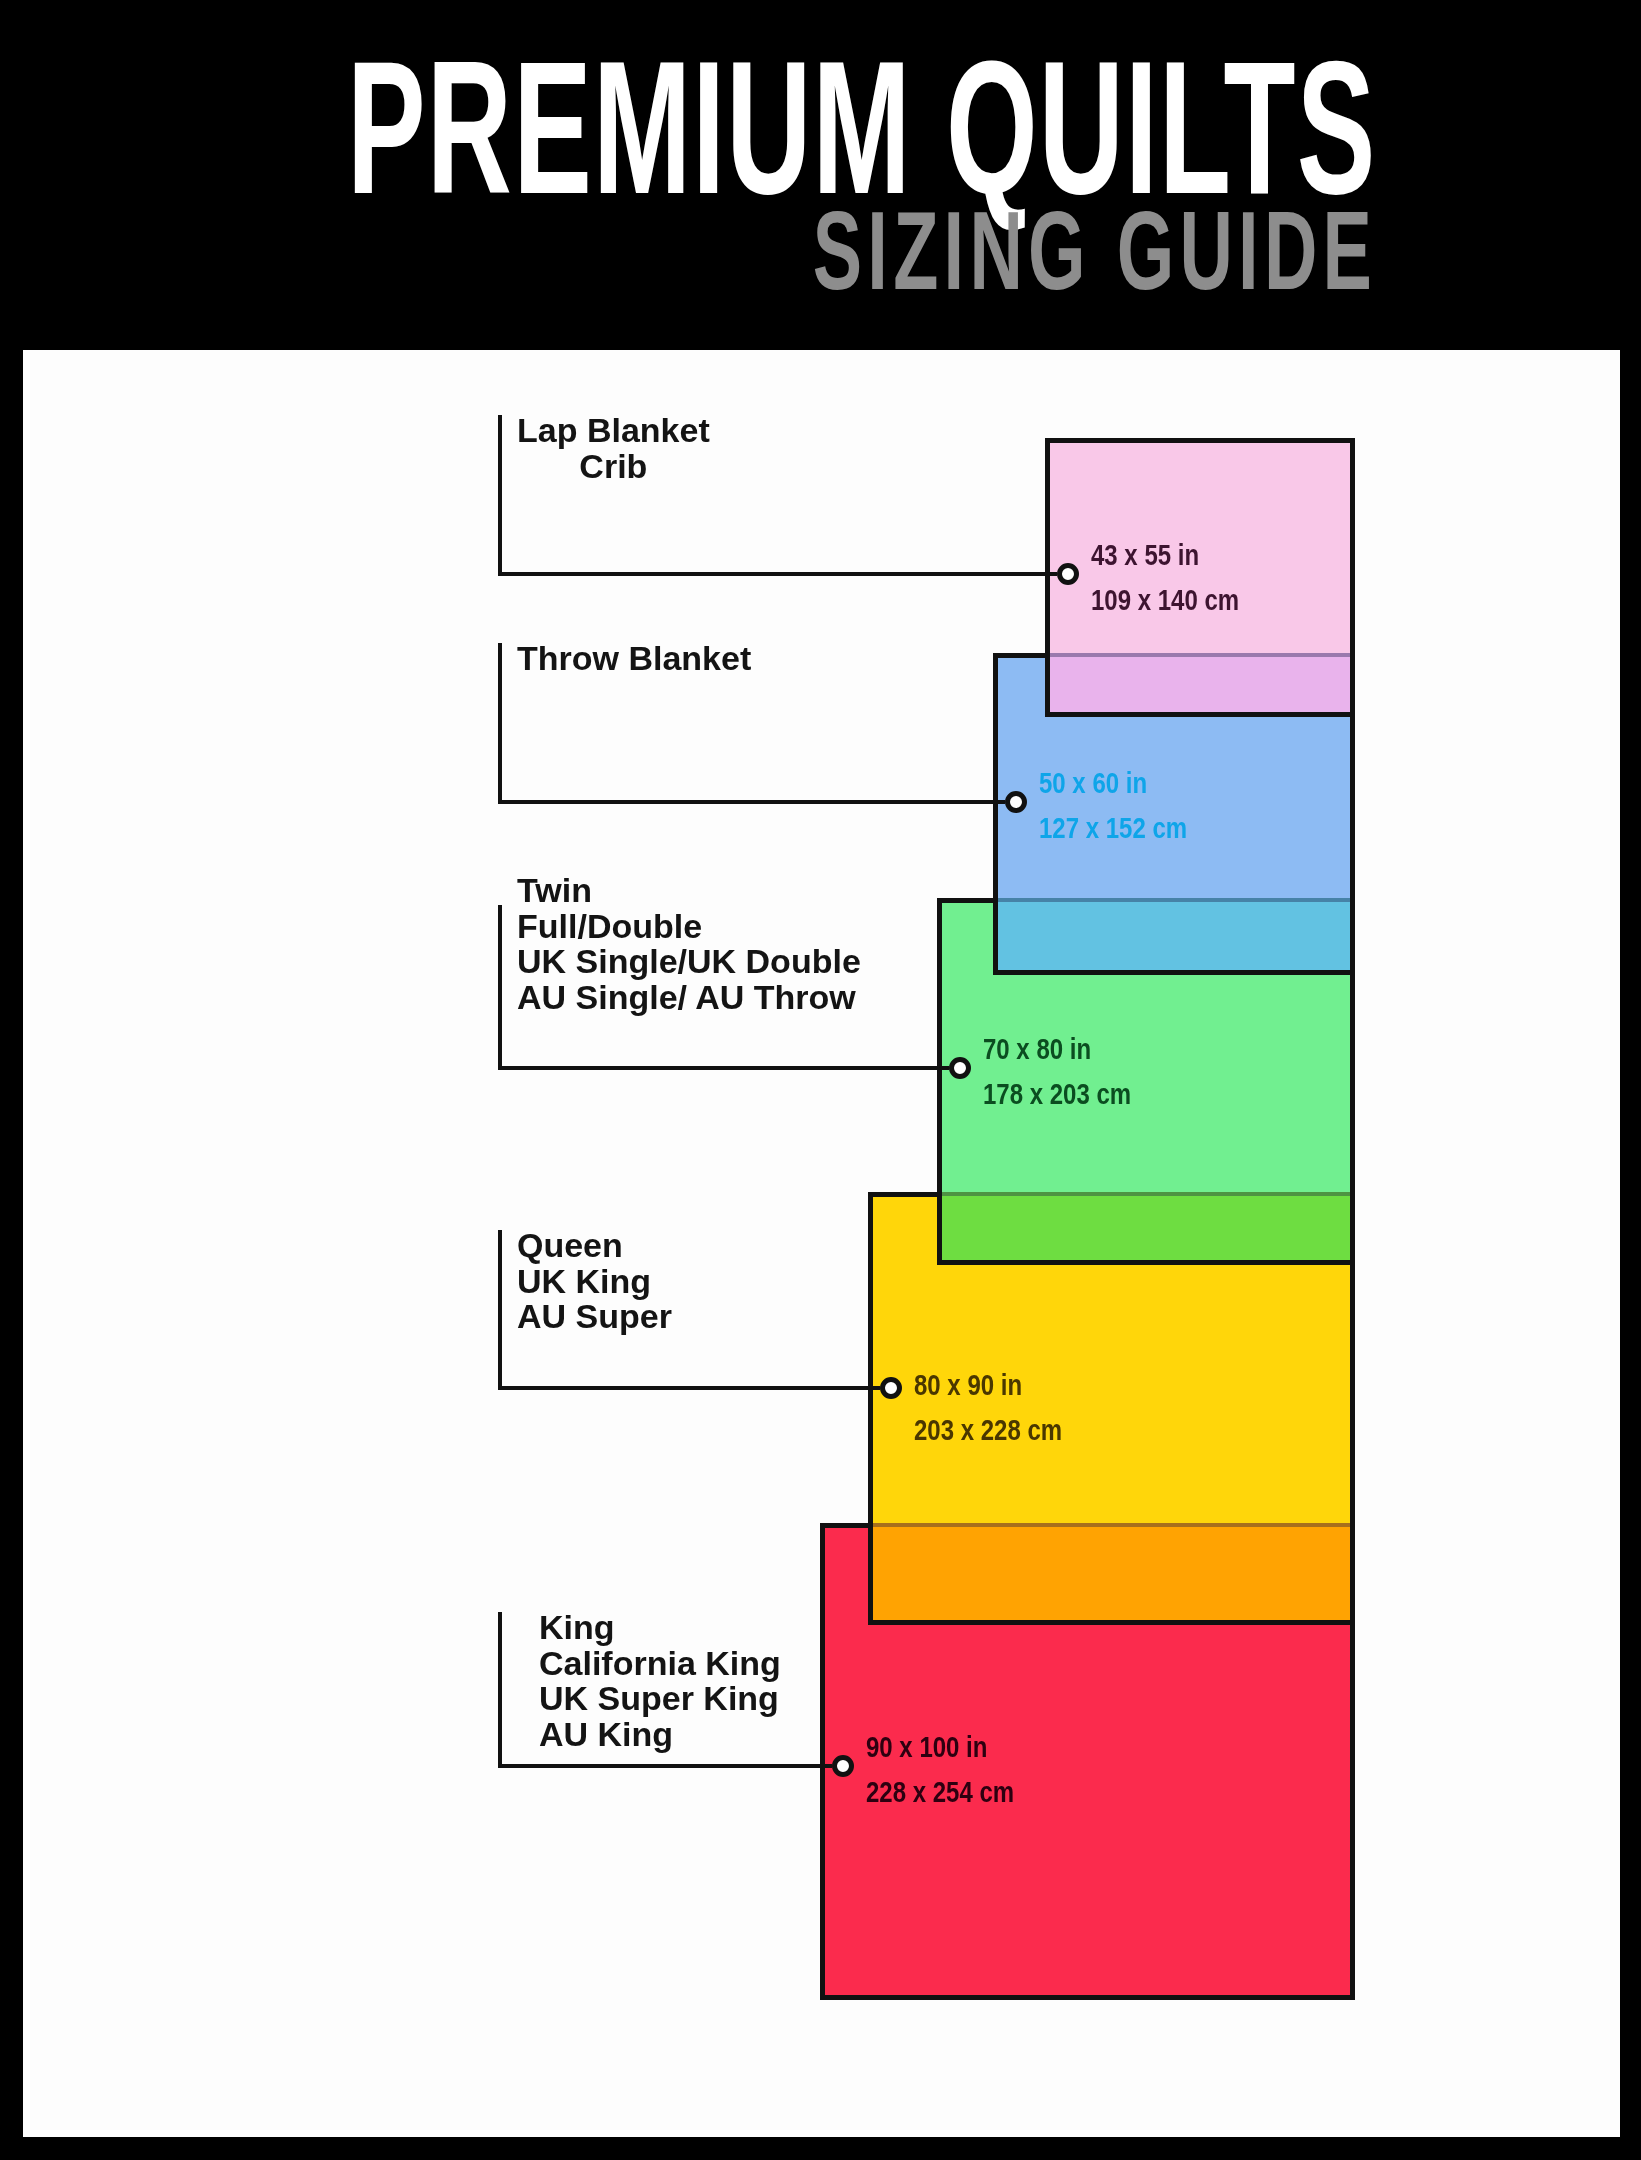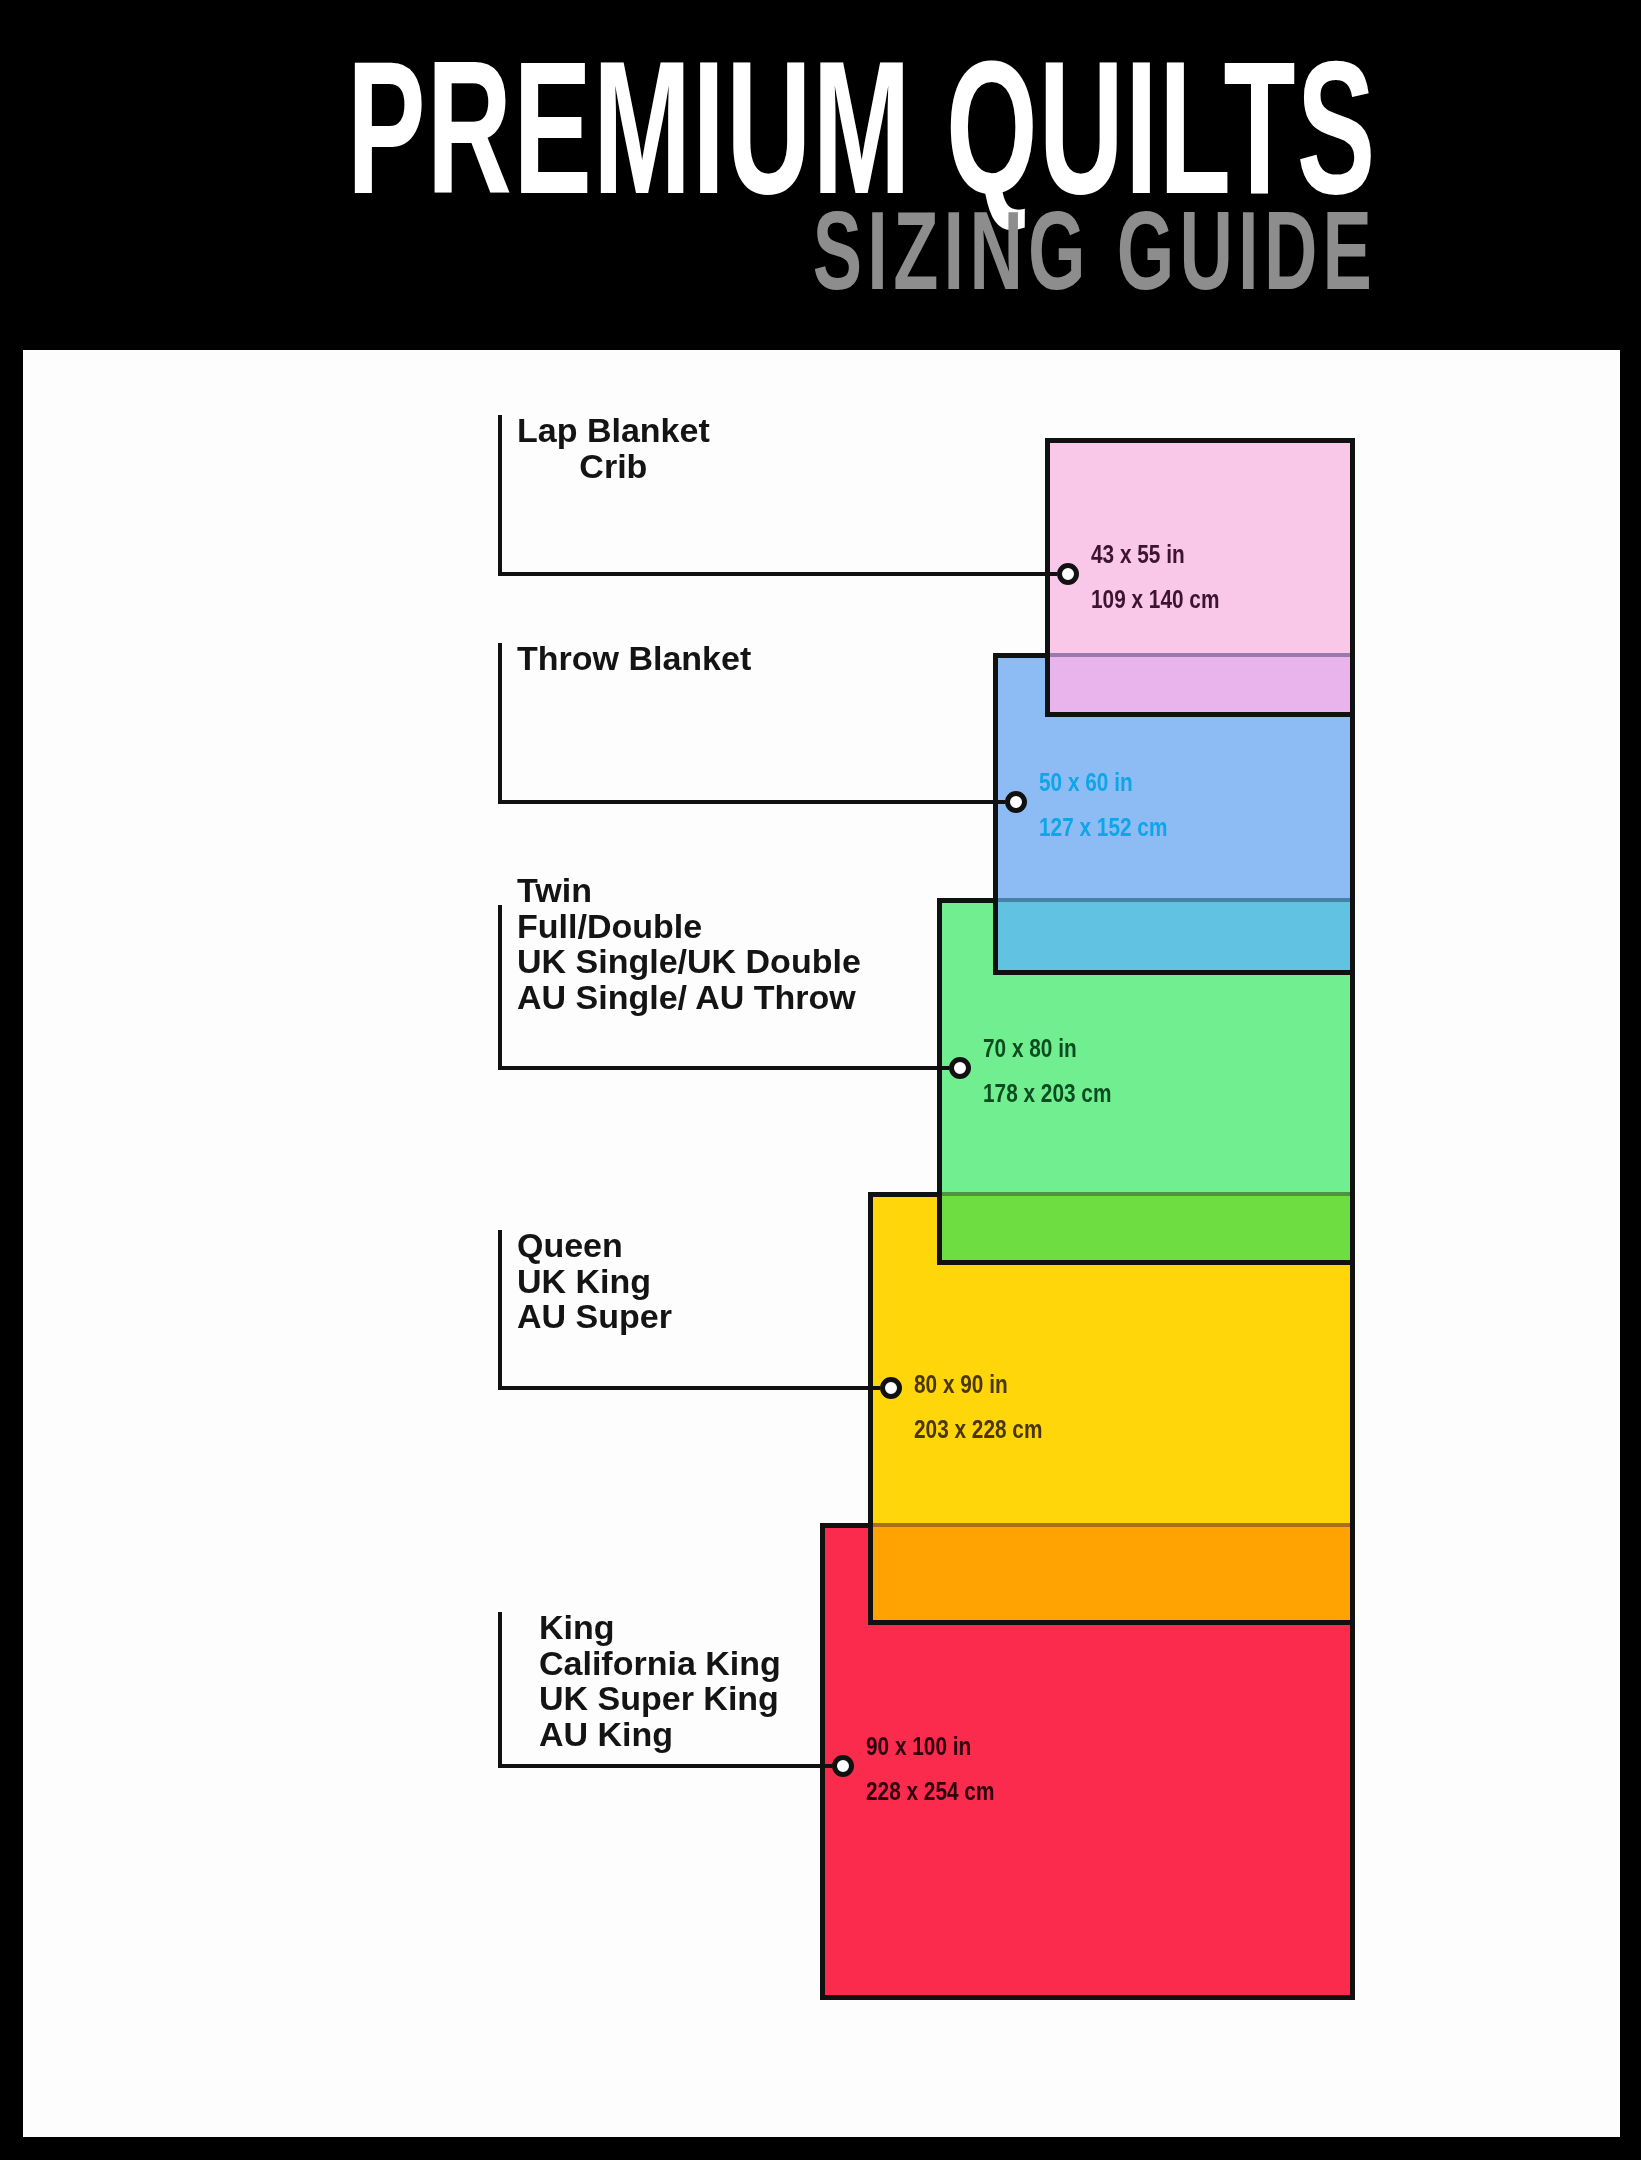--- a/index.html
+++ b/index.html
@@ -48,21 +48,21 @@
   .rect-border{position:absolute;background:transparent;}
   .topline{position:absolute;height:5px;}
   .topline-faint{position:absolute;height:4px;}
   .leader{position:absolute;background:#111;}
   .circle{
     position:absolute;width:22px;height:22px;border-radius:50%;
     background:#fff;border:5px solid #111;
   }
   .label-block{position:absolute;color:#141414;font-weight:bold;
     font-size:34px;line-height:35.5px;white-space:nowrap;}
-  .dim-block{position:absolute;font-weight:bold;font-size:26px;
+  .dim-block{position:absolute;font-weight:bold;font-size:30px;
     line-height:45px;white-space:nowrap;}
   .dim-block .inner{display:inline-block;transform:scaleX(0.8);transform-origin:0 50%;}
 </style>
 </head>
 <body>
 
 <div class="canvas">
   <div class="header">
     <div class="title" style="color: rgb(255, 255, 255);">PREMIUM QUILTS</div>
     <div class="subtitle" id="subtitle" style="color: rgb(141, 141, 141);">SIZING GUIDE</div>

